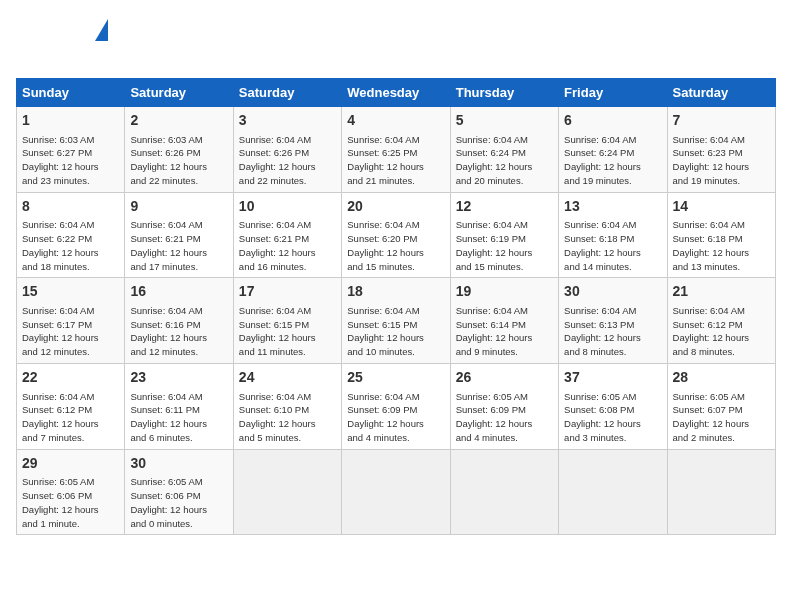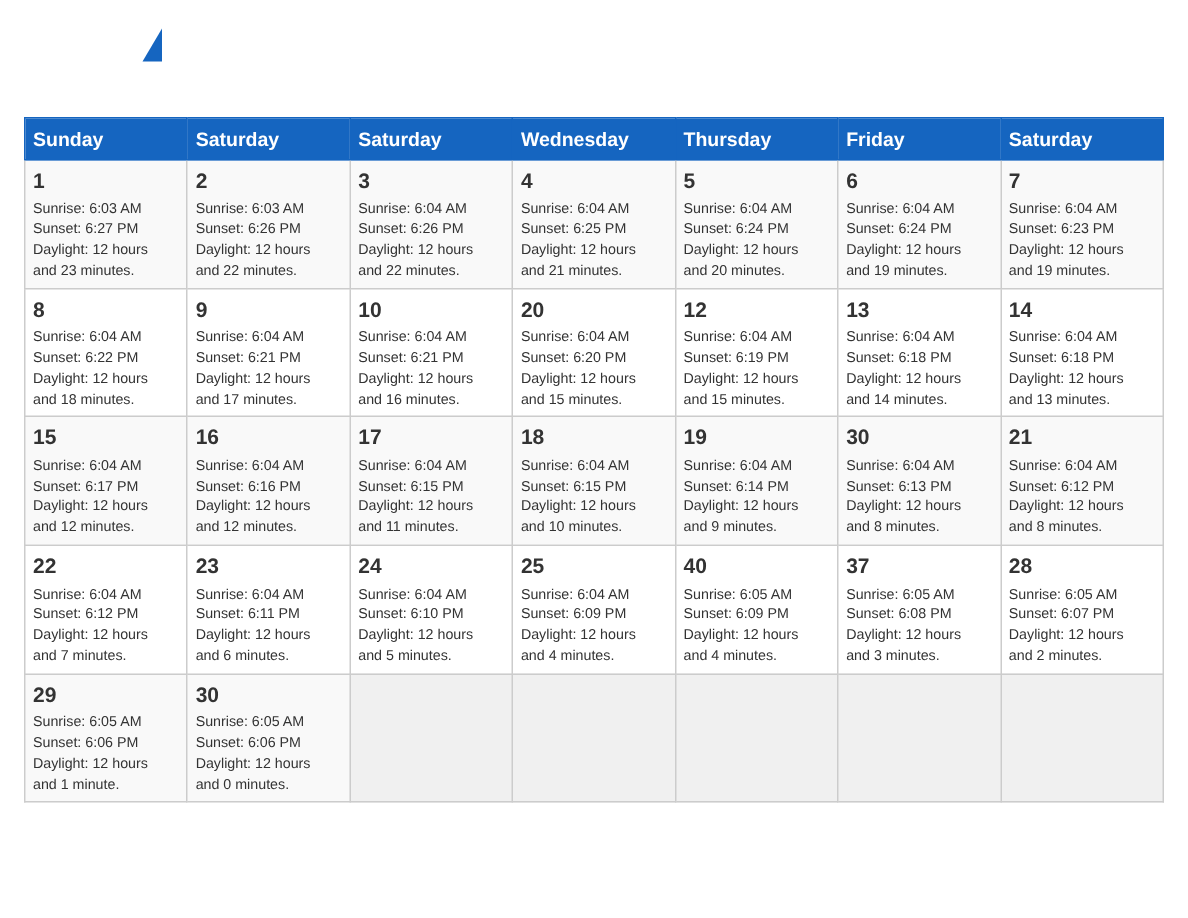--- a/index.html
+++ b/index.html
@@ -279,21 +279,21 @@
 and 5 minutes.</div>
         </td>
         <td>
           <span class="day-num">25</span>
           <div class="day-info" style="white-space: pre-line;">Sunrise: 6:04 AM
 Sunset: 6:09 PM
 Daylight: 12 hours
 and 4 minutes.</div>
         </td>
         <td>
-          <span class="day-num">40</span>
+          <span class="day-num">26</span>
           <div class="day-info" style="white-space: pre-line;">Sunrise: 6:05 AM
 Sunset: 6:09 PM
 Daylight: 12 hours
 and 4 minutes.</div>
         </td>
         <td>
           <span class="day-num">37</span>
           <div class="day-info" style="white-space: pre-line;">Sunrise: 6:05 AM
 Sunset: 6:08 PM
 Daylight: 12 hours

